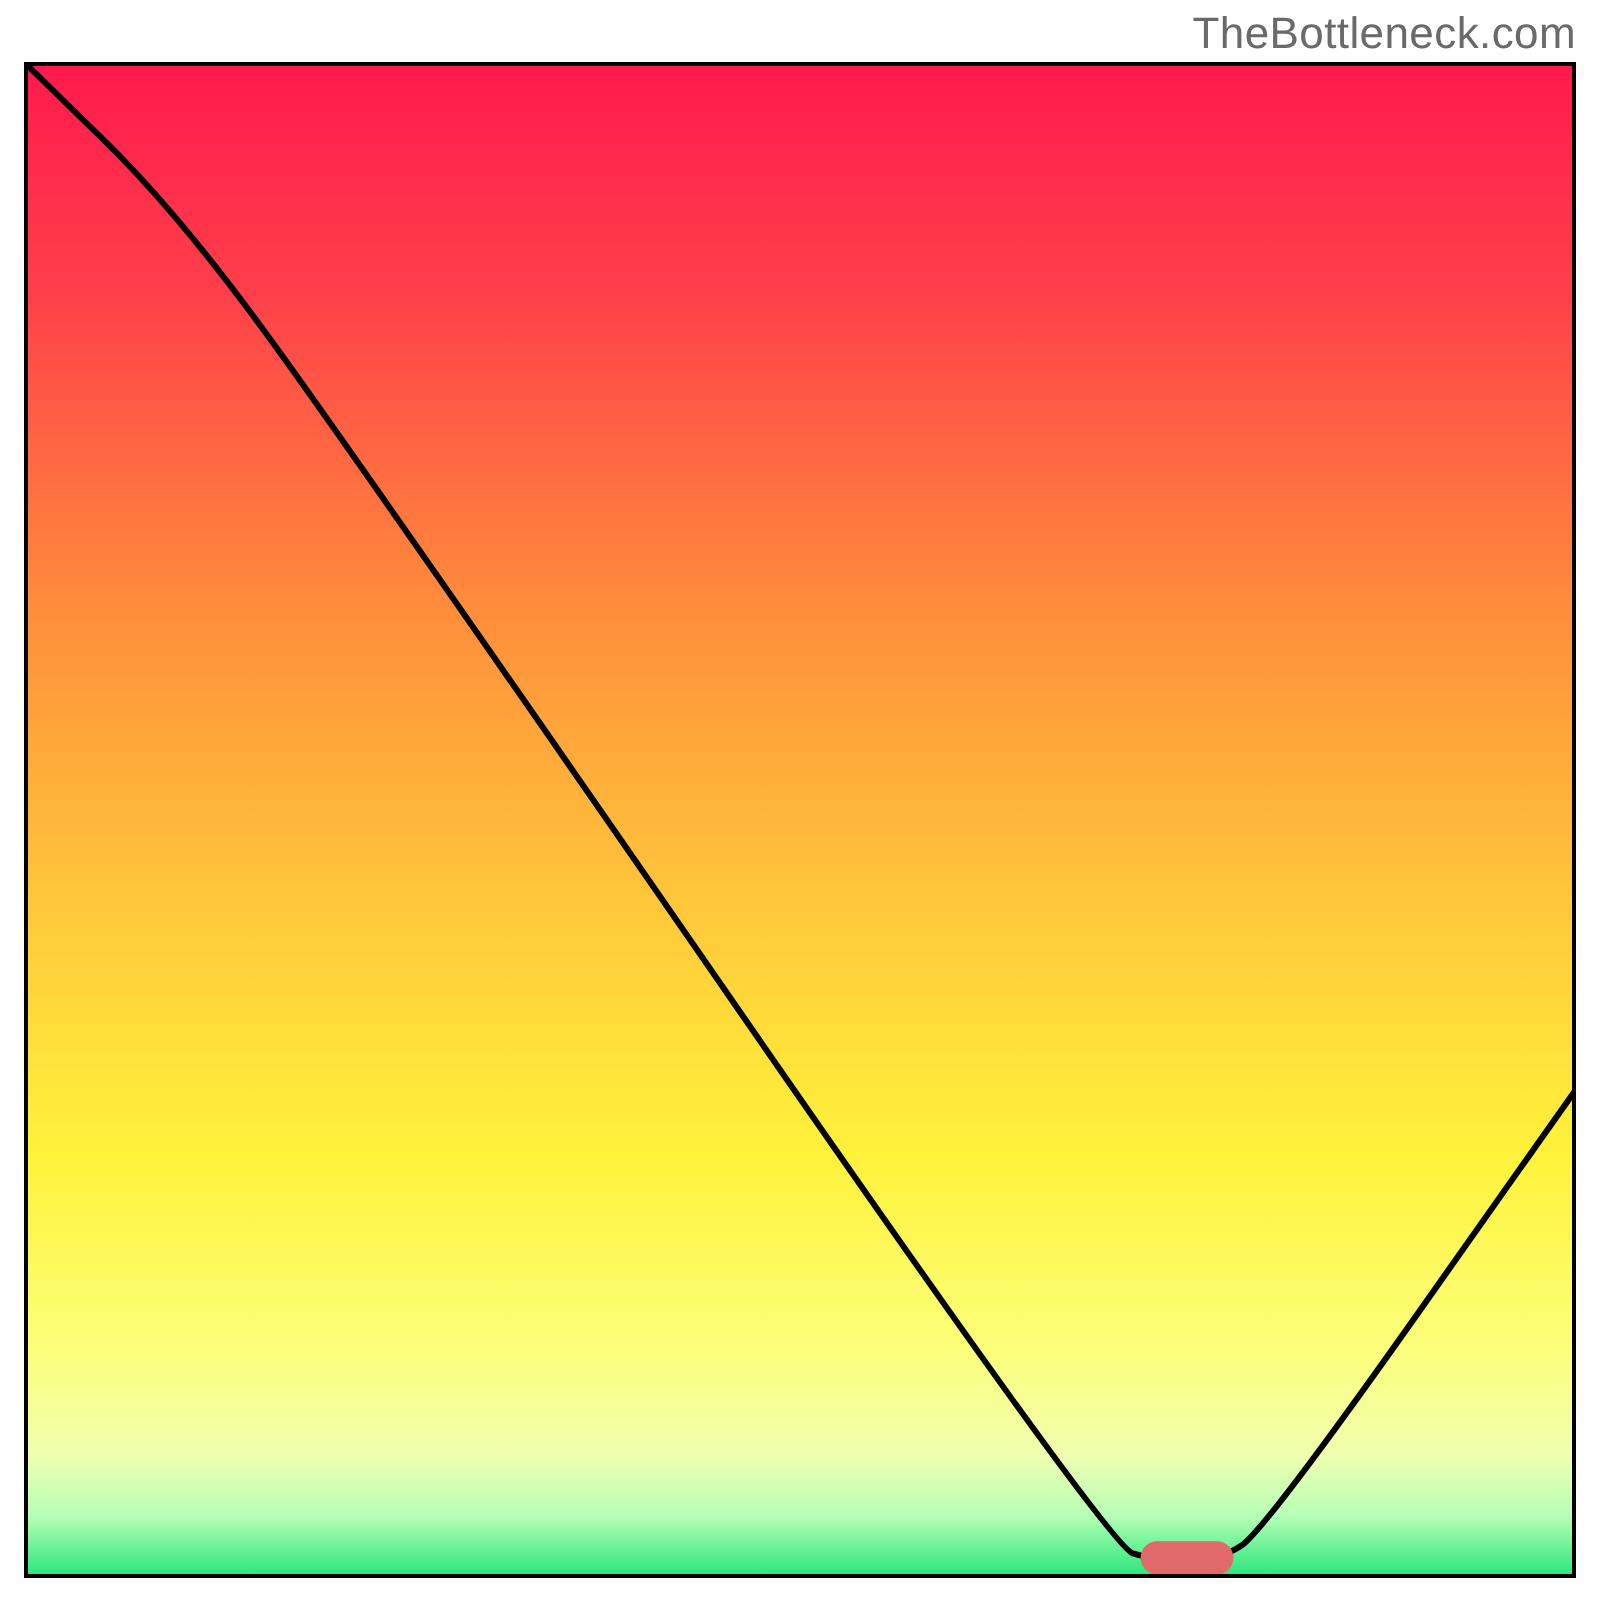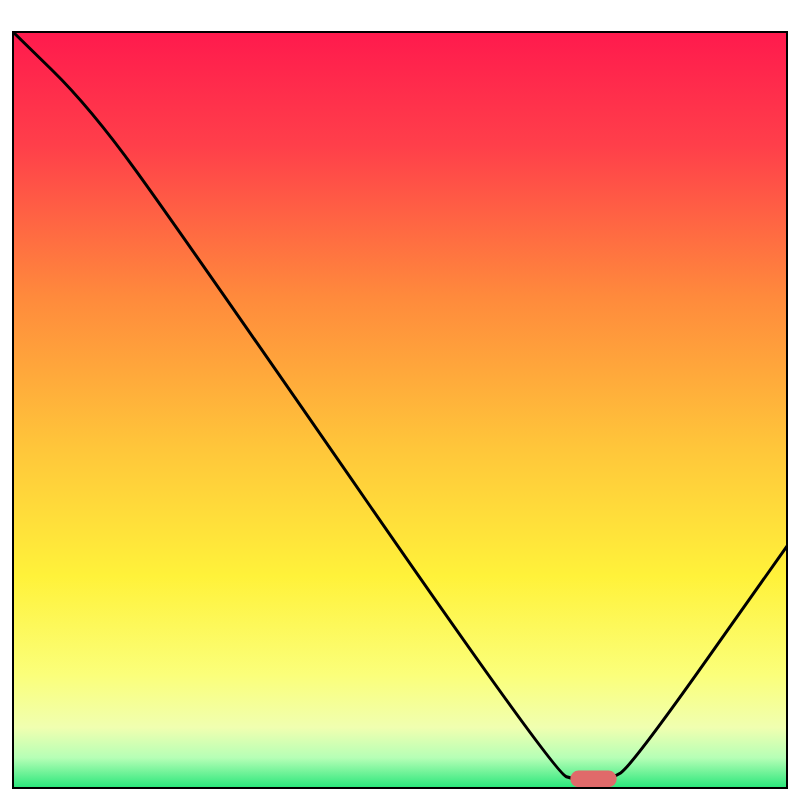--- a/index.html
+++ b/index.html
@@ -25,20 +25,21 @@
     letter-spacing: 0.2px;
   }
   svg {
     display: block;
   }
 </style>
 </head>
 <body>
 
 <div class="container">
+  <div class="watermark">TheBottleneck.com</div>
   <svg id="chart-svg" width="800" height="800" viewBox="0 0 800 800">
     <defs>
       <linearGradient id="bg-grad" x1="0" y1="0" x2="0" y2="1">
           <stop offset="0.0%" stop-color="#ff1a4d"></stop>
           <stop offset="15.0%" stop-color="#ff3f4a"></stop>
           <stop offset="35.0%" stop-color="#ff8a3c"></stop>
           <stop offset="55.0%" stop-color="#ffc63a"></stop>
           <stop offset="72.0%" stop-color="#fff23a"></stop>
           <stop offset="85.0%" stop-color="#fbff7a"></stop>
           <stop offset="92.0%" stop-color="#f0ffb0"></stop>

